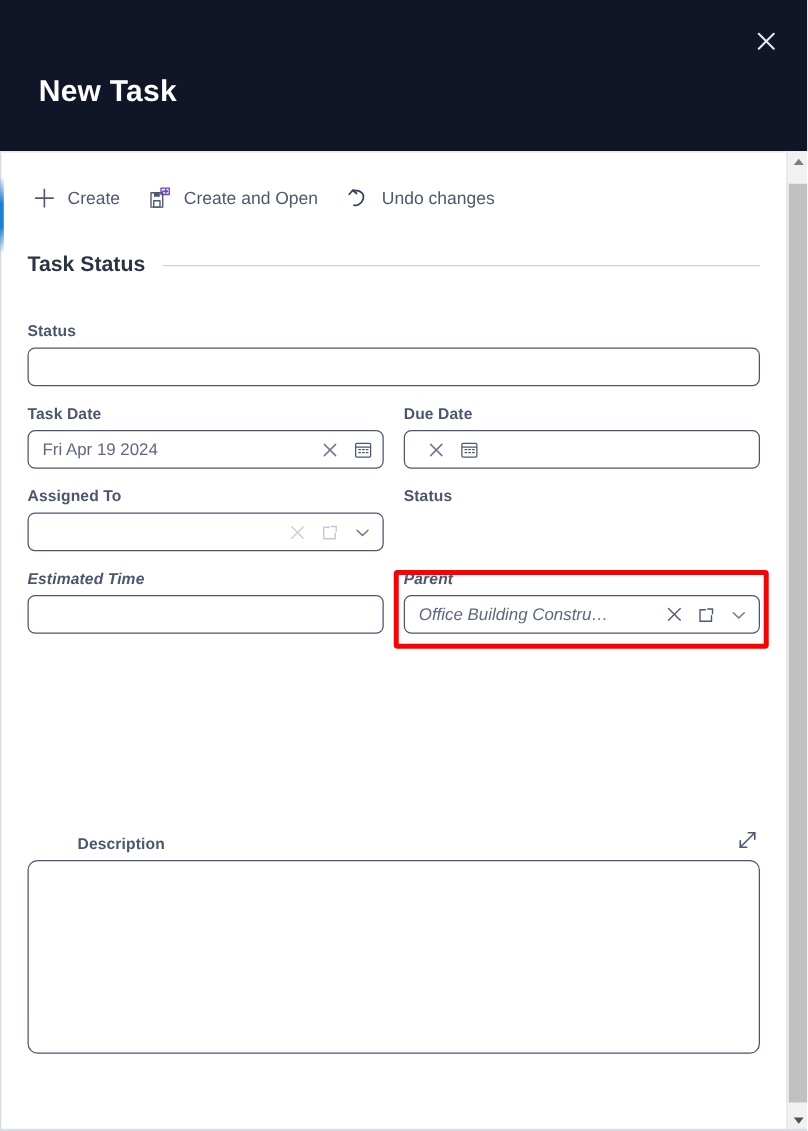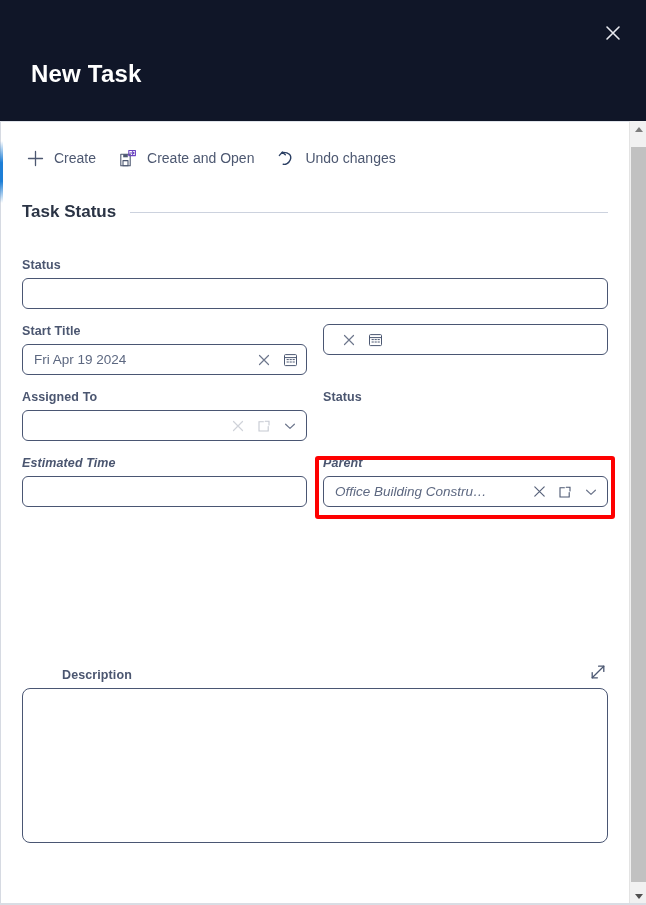--- a/index.html
+++ b/index.html
@@ -311,40 +311,41 @@
 
       <div class="row-title">
         <div class="field-label">Status</div>
         <div class="input-box">
           <span class="input-text"></span>
         </div>
       </div>
 
       <div class="row-2col r-dates">
         <div class="col">
-          <div class="field-label">Start Title</div>
+          <div class="field-label">Task Date</div>
           <div class="input-box">
             <span class="input-text">Fri Apr 19 2024</span>
             <span class="adorns">
               <span class="adorn">
                 <svg width="14" height="14" viewBox="0 0 14 14" fill="none" stroke="#6d768c" stroke-width="1.2" stroke-linecap="round">
                   <path d="M2.5 2.5 L11.5 11.5 M11.5 2.5 L2.5 11.5"></path>
                 </svg>
               </span>
               <span class="adorn">
                 <svg width="15" height="15" viewBox="0 0 15 15" fill="none" stroke="#4c5872" stroke-width="1">
                   <rect x="1.5" y="2.6" width="12" height="11" rx="1"></rect>
                   <path d="M1.5 5.6 H13.5"></path>
                   <path d="M4 7.6 h1.4 M7 7.6 h1.4 M10 7.6 h1.4 M4 10.0 h1.4 M7 10.0 h1.4 M10 10.0 h1.4" stroke-linecap="round"></path>
                 </svg>
               </span>
             </span>
           </div>
         </div>
         <div class="col">
+          <div class="field-label">Due Date</div>
           <div class="input-box">
             <span class="adorns">
               <span class="adorn">
                 <svg width="14" height="14" viewBox="0 0 14 14" fill="none" stroke="#6d768c" stroke-width="1.2" stroke-linecap="round">
                   <path d="M2.5 2.5 L11.5 11.5 M11.5 2.5 L2.5 11.5"></path>
                 </svg>
               </span>
               <span class="adorn">
                 <svg width="15" height="15" viewBox="0 0 15 15" fill="none" stroke="#4c5872" stroke-width="1">
                   <rect x="1.5" y="2.6" width="12" height="11" rx="1"></rect>

